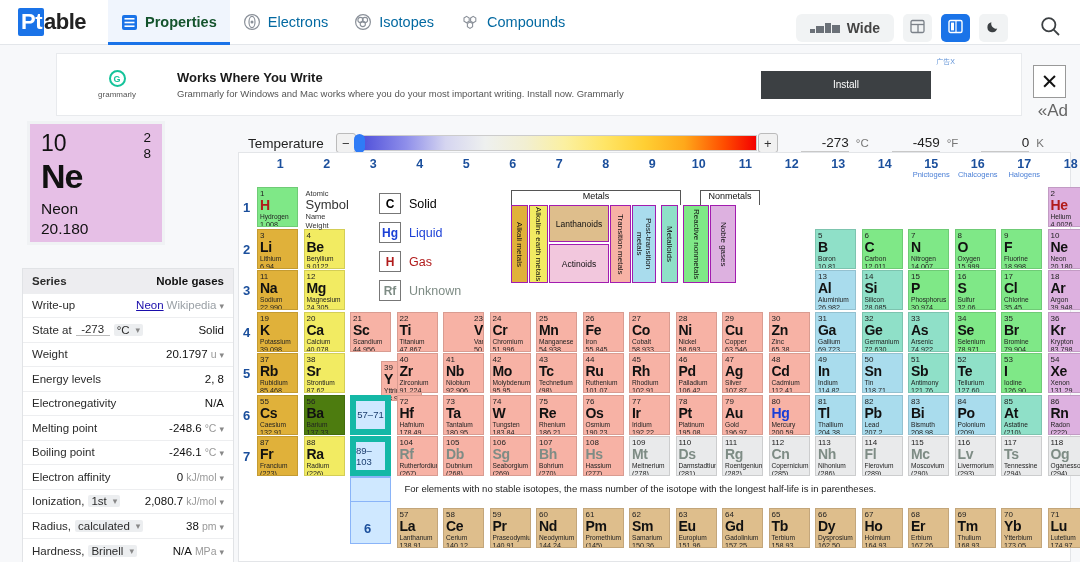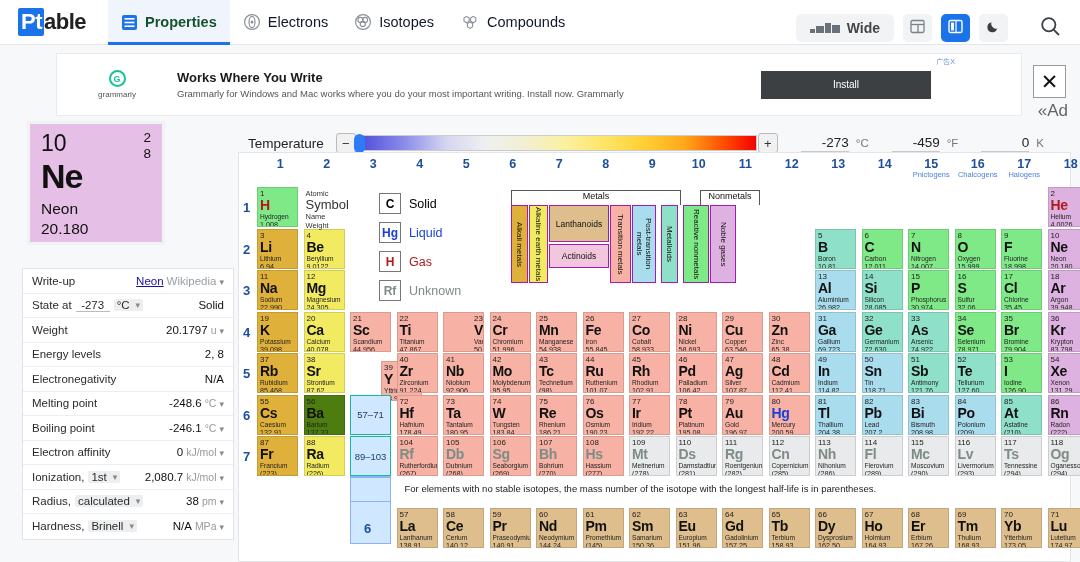--- a/index.html
+++ b/index.html
@@ -10,21 +10,21 @@
     background:#f7f8fa; overflow:hidden;
     -webkit-font-smoothing:antialiased;
   }
 
   
   .header { height:45px; background:#fff; display:flex; align-items:center;
             padding:0 18px; border-bottom:1px solid #e3e6ea; position:relative; }
   .logo { font-size:22px; font-weight:bold; color:#222; margin-right:22px; letter-spacing:-.5px; display:flex; align-items:center;}
   .logo .pt { background:#1a73e8; color:#fff; padding:1px 2px 1px 3px; border-radius:2px; }
   .navtab { display:flex; align-items:center; gap:7px; height:45px; padding:0 13px;
-            font-size:14.5px; color:#0f172a; cursor:pointer; position:relative; }
+            font-size:14.5px; color:#0369a1; cursor:pointer; position:relative; }
   .navtab.active { color:#14532d; background:#f0f5fd; font-weight:bold; }
   .navtab.active:after { content:""; position:absolute; left:0; right:0; bottom:0; height:3px; background:#1a73e8; }
   .navtab svg { display:block; }
   .hdr-right { margin-left:auto; display:flex; align-items:center; gap:9px;margin-top:12px; }
   .pill { display:flex; align-items:center; gap:7px; background:#f1f3f4; border-radius:6px;
           height:28px; padding:0 14px; font-size:14px; color:#444; cursor:pointer; font-weight:600;}
   .sqbtn { width:29px; height:28px; border-radius:5px; background:#f1f3f4; display:flex;
            align-items:center; justify-content:center; cursor:pointer; }
   .sqbtn.sel { background:#1a73e8; }
   .search-ic { margin-left:22px; cursor:pointer; }
@@ -106,21 +106,21 @@
   .cell .z  { font-size:8px; color:#222; line-height:9px; display:block; }
   .cell .sy { font-size:14px; font-weight:bold; color:#111; line-height:15px; display:block; letter-spacing:-.3px;}
   .cell .nm { font-size:6.6px; color:#222; line-height:8px; display:block; white-space:nowrap; }
   .cell .wt { font-size:7.2px; color:#222; line-height:8px; display:block; }
   .cell.unk .sy { color:#7e8c85; }
   .cell.gas .sy { color:#b11b1b; }
   .cell.liq .sy { color:#1a3fd6; }
 
   .placeholder { position:absolute; width:41px; height:40px; padding:2px; font-size:7.5px;
                  color:#333; line-height:9px; }
-  .range-cell { position:absolute; background:#cfe8ff; border:1px solid #14b8a6;
+  .range-cell { position:absolute; background:#cfe8ff; border:6px solid #14b8a6;
                 display:flex; align-items:center; justify-content:center;
                 font-size:9.5px; color:#1b3d6e; cursor:pointer; }
 
   
   .legbox { position:absolute; }
   .legitem { display:flex; align-items:center; gap:8px; margin-bottom:8px; }
   .legsym { width:22px; height:21px; border:1.4px solid #777; display:flex; align-items:center;
             justify-content:center; font-size:12px; font-weight:bold; }
   .legtxt { font-size:12.5px; }
 
@@ -278,20 +278,28 @@
   <div class="shells">
       <div>2</div>
       <div>8</div>
     </div>
   <div class="sym">Ne</div>
   <div class="nm">Neon</div>
   <div class="wt">20.180</div>
 </div>
 
 <div class="proptable">
+    <div class="prow hdr">
+      <div class="plabel">
+        <span>Series</span>
+      </div>
+      <div class="pval">
+        <span>Noble gases</span>
+      </div>
+    </div>
     <div class="prow">
       <div class="plabel">
         <span>Write-up</span>
       </div>
       <div class="pval">
         <a class="link">Neon</a>
         <span class="muted">Wikipedia</span>
         <span class="caret">▾</span>
       </div>
     </div>
@@ -985,21 +993,21 @@
           <div class="legtxt" style="color: rgb(126, 140, 133);">Unknown</div>
         </div>
       </div>
       <div style="position: absolute; left: 272px; top: 37px; width: 170px; height: 15px; border-top: 1px solid rgb(85, 85, 85); border-right: 1px solid rgb(85, 85, 85); border-left: 1px solid rgb(85, 85, 85); border-image: initial; border-bottom: none;"></div>
       <div class="catgroup-label" style="left: 272px; top: 38px; width: 170px;">Metals</div>
       <div style="position: absolute; left: 461px; top: 37px; width: 60px; height: 15px; border-top: 1px solid rgb(85, 85, 85); border-right: 1px solid rgb(85, 85, 85); border-left: 1px solid rgb(85, 85, 85); border-image: initial; border-bottom: none;"></div>
       <div class="catgroup-label" style="left: 461px; top: 38px; width: 60px;">Nonmetals</div>
       <div class="catbox vert" style="left: 272px; top: 52px; width: 17px; height: 78px; background: rgb(224, 177, 58); font-size: 8px; line-height: 9px; text-align: center;">Alkali metals</div>
       <div class="catbox vert" style="left: 290px; top: 52px; width: 19px; height: 78px; background: rgb(242, 235, 98); font-size: 8px; line-height: 9px; text-align: center;">Alkaline earth metals</div>
       <div class="catbox" style="left: 310px; top: 52px; width: 60px; height: 37px; background: rgb(222, 190, 140); font-size: 8.5px;">Lanthanoids</div>
-      <div class="catbox" style="left: 310px; top: 91px; width: 60px; height: 24px; background: rgb(242, 199, 221); font-size: 8.5px;">Actinoids</div>
+      <div class="catbox" style="left: 310px; top: 91px; width: 60px; height: 39px; background: rgb(242, 199, 221); font-size: 8.5px;">Actinoids</div>
       <div class="catbox vert" style="left: 371px; top: 52px; width: 21px; height: 78px; background: rgb(247, 178, 165); font-size: 8px; line-height: 9px; text-align: center;">Transition metals</div>
       <div class="catbox vert" style="left: 393px; top: 52px; width: 24px; height: 78px; background: rgb(169, 220, 237); font-size: 8px; line-height: 9px; text-align: center;">Post-transition metals</div>
       <div class="catbox vert" style="left: 422px; top: 52px; width: 17px; height: 78px; background: rgb(143, 224, 200); font-size: 8px; line-height: 9px; text-align: center;">Metalloids</div>
       <div class="catbox vert" style="left: 444px; top: 52px; width: 26px; height: 78px; background: rgb(127, 232, 135); font-size: 8px; line-height: 9px; text-align: center;">Reactive nonmetals</div>
       <div class="catbox vert" style="left: 471px; top: 52px; width: 26px; height: 78px; background: rgb(221, 177, 224); font-size: 8px; line-height: 9px; text-align: center;">Noble gases</div>
       <div class="noteswatch" style="left: 111px; top: 324px; width: 41px; height: 25px;"></div>
       <div class="note" style="left: 165.5px; top: 330px;">For elements with no stable isotopes, the mass number of the isotope with the longest half-life is in parentheses.</div>
       <div class="prow-num" style="left: 125px; top: 368px;">6</div>
       <div class="cell" style="left: 157.5px; top: 355px; background: rgb(222, 190, 140);">
         <span class="z">57</span>

